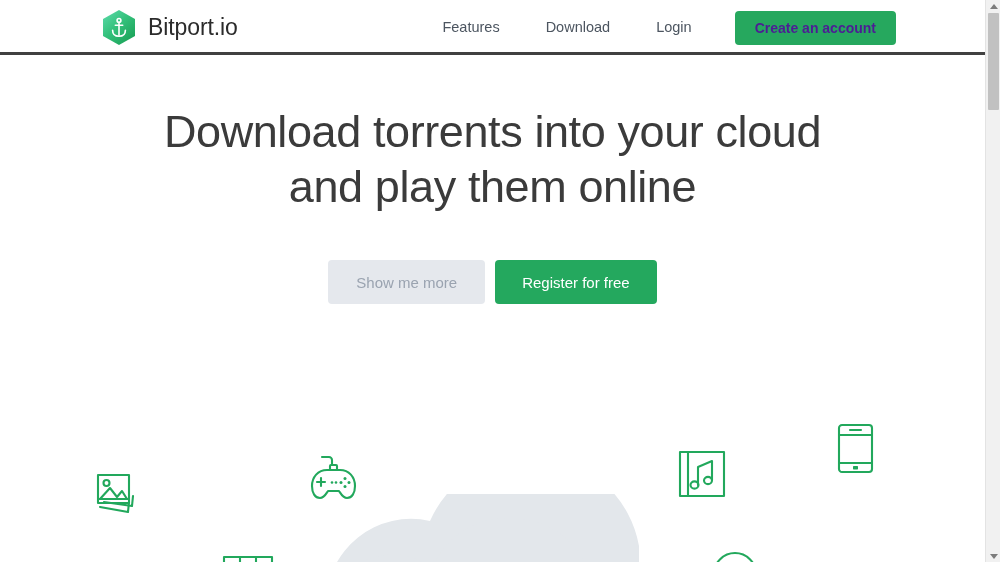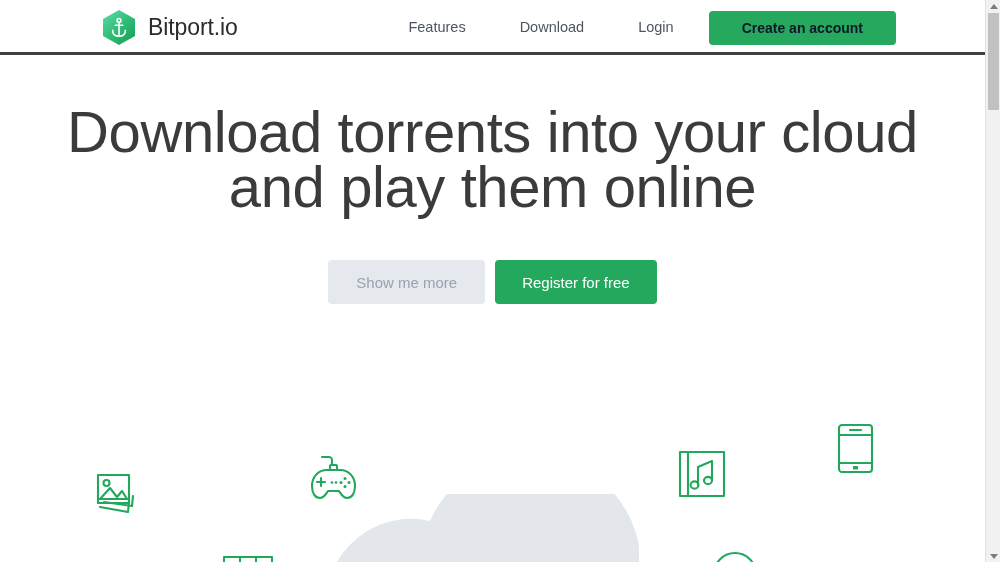--- a/index.html
+++ b/index.html
@@ -62,41 +62,41 @@
     white-space: nowrap;
   }
 
   #main-nav {
     position: absolute;
     right: 89px;
     top: 0;
     height: 55px;
     display: flex;
     align-items: center;
-    gap: 8px;
+    gap: 0;
   }
 
   .nav-link {
     font-size: 14.5px;
     color: #4c5560;
     text-decoration: none;
     padding: 0 23px;
     line-height: 55px;
     white-space: nowrap;
   }
 
   #nav-cta {
-    margin-left: 4px;
+    margin-left: 20px;
     background: #26a85e;
-    color: #0f172a;
+    color: #4c1d95;
     font-size: 14px;
     font-weight: 700;
     border: none;
     border-radius: 4px;
-    padding: 0 33px;
+    padding: 0 20px;
     height: 34px;
     line-height: 34px;
     cursor: pointer;
     white-space: nowrap;
     font-family: "Liberation Sans", sans-serif;
   }
 
   
   #hero {
     position: absolute;
@@ -105,21 +105,21 @@
     width: 985px;
     height: 506px;
   }
 
   #hero-headline {
     position: absolute;
     left: 0;
     top: 48px;
     width: 985px;
     text-align: center;
-    font-size: 58px;
+    font-size: 45px;
     line-height: 55px;
     font-weight: 400;
     color: #3b3b3b;
     letter-spacing: -0.4px;
   }
 
   #hero-headline .hl-line { display: block; }
 
   #hero-actions {
     position: absolute;

